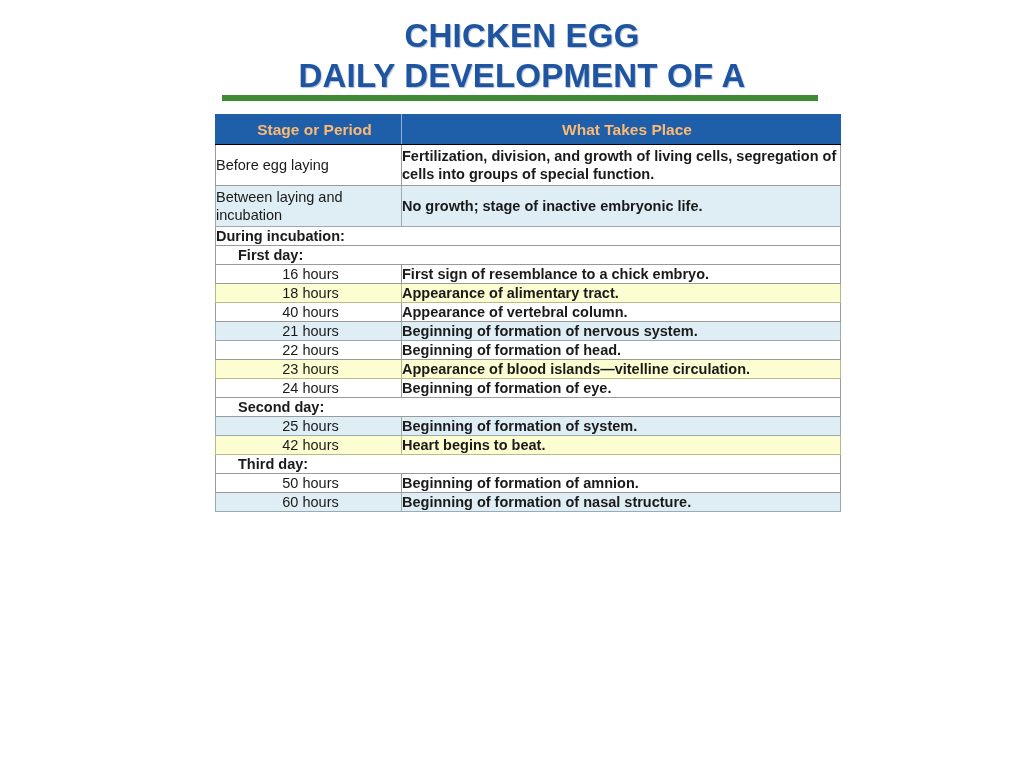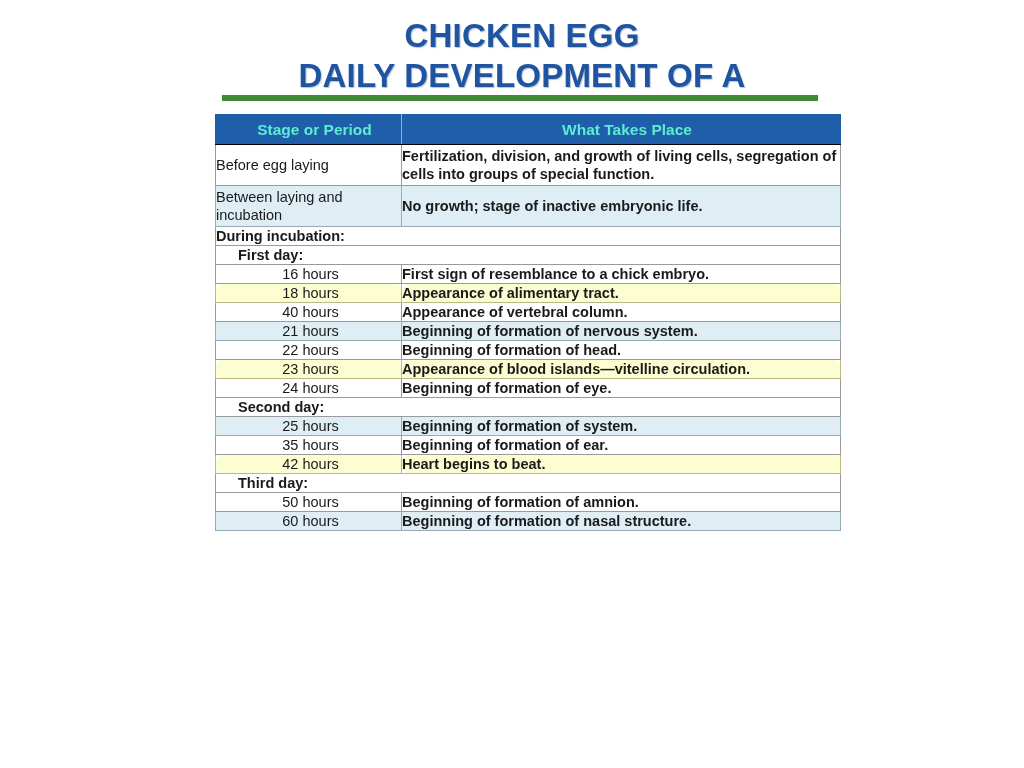--- a/index.html
+++ b/index.html
@@ -60,21 +60,21 @@
     border: 1px solid #9a9a9a;
     padding: 0;
     vertical-align: middle;
   }
   .col-stage { width: 186px; }
   .col-what  { width: 439px; }
 
   
   .thead-row th {
     background: #1f5fa9;
-    color: #5eead4;
+    color: #fdba74;
     font-size: 15.5px;
     font-weight: bold;
     height: 29px;
     border: 1px solid #1f5fa9;
     border-bottom: 1px solid #000;
     padding-left: 12px;
   }
   .thead-row th.col-stage { border-right: 1px solid #8fb4db; }
 
   
@@ -103,21 +103,21 @@
     color: #1a1a1a;
     padding: 5px 6px 5px 7px;
     line-height: 18px;
   }
   .full-span.indent-1 { padding-left: 22px; }
 
   
   tr.tint-white td   { background: #ffffff; }
   tr.tint-blue td    { background: #deeef4; }
   tr.tint-yellow td  { background: #fdfdd2; }
-  tr.tint-yellow td  { border-color: #b9b98a; border-radius: 7px; }
+  tr.tint-yellow td  { border-color: #b9b98a; }
   tr.tint-blue td    { border-color: #9aacb3; }
 
   .row-tall .cell-stage,
   .row-tall .cell-what { height: 40px; }
 </style>
 </head>
 <body>
 
 <div class="slide">
 
@@ -182,24 +182,20 @@
           <td class="cell-stage hours">24 hours</td>
           <td class="cell-what">Beginning of formation of eye.</td>
         </tr>
         <tr class="tint-white">
           <td colspan="2" class="full-span indent-1">Second day:</td>
         </tr>
         <tr class="tint-blue">
           <td class="cell-stage hours">25 hours</td>
           <td class="cell-what">Beginning of formation of system.</td>
         </tr>
-        <tr class="tint-white">
-          <td class="cell-stage hours">35 hours</td>
-          <td class="cell-what">Beginning of formation of ear.</td>
-        </tr>
         <tr class="tint-yellow">
           <td class="cell-stage hours">42 hours</td>
           <td class="cell-what">Heart begins to beat.</td>
         </tr>
         <tr class="tint-white">
           <td colspan="2" class="full-span indent-1">Third day:</td>
         </tr>
         <tr class="tint-white">
           <td class="cell-stage hours">50 hours</td>
           <td class="cell-what">Beginning of formation of amnion.</td>

